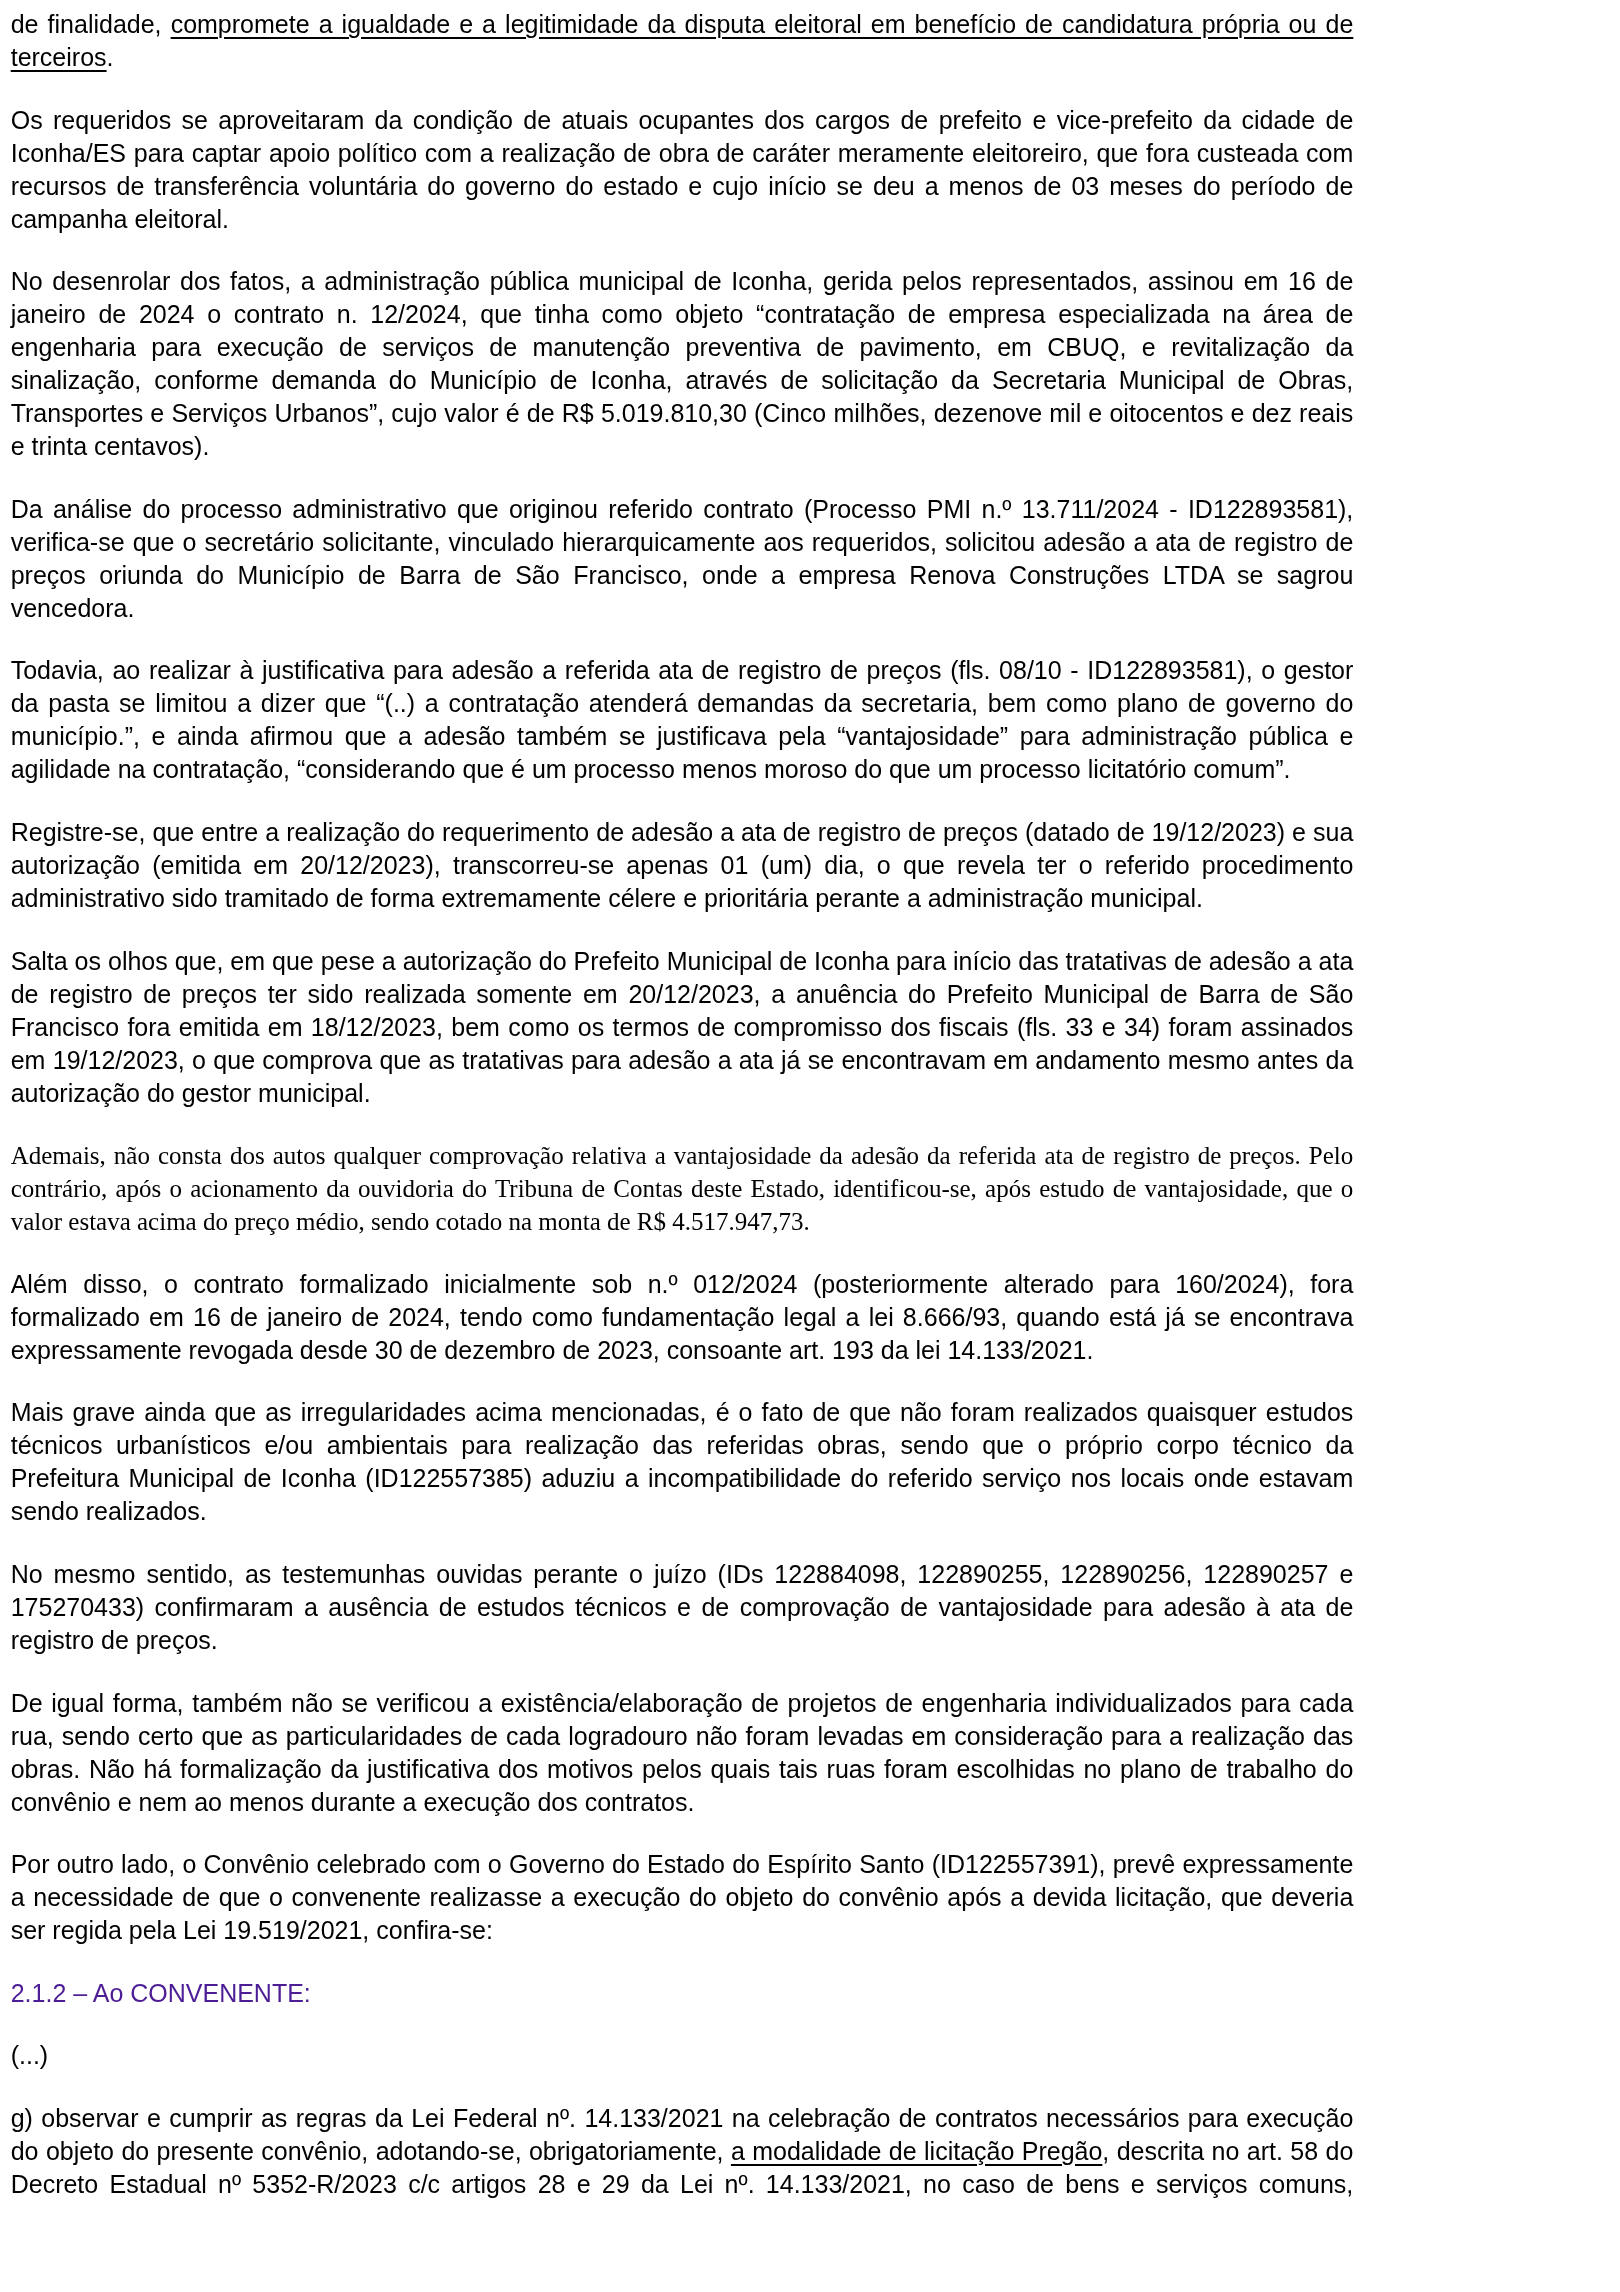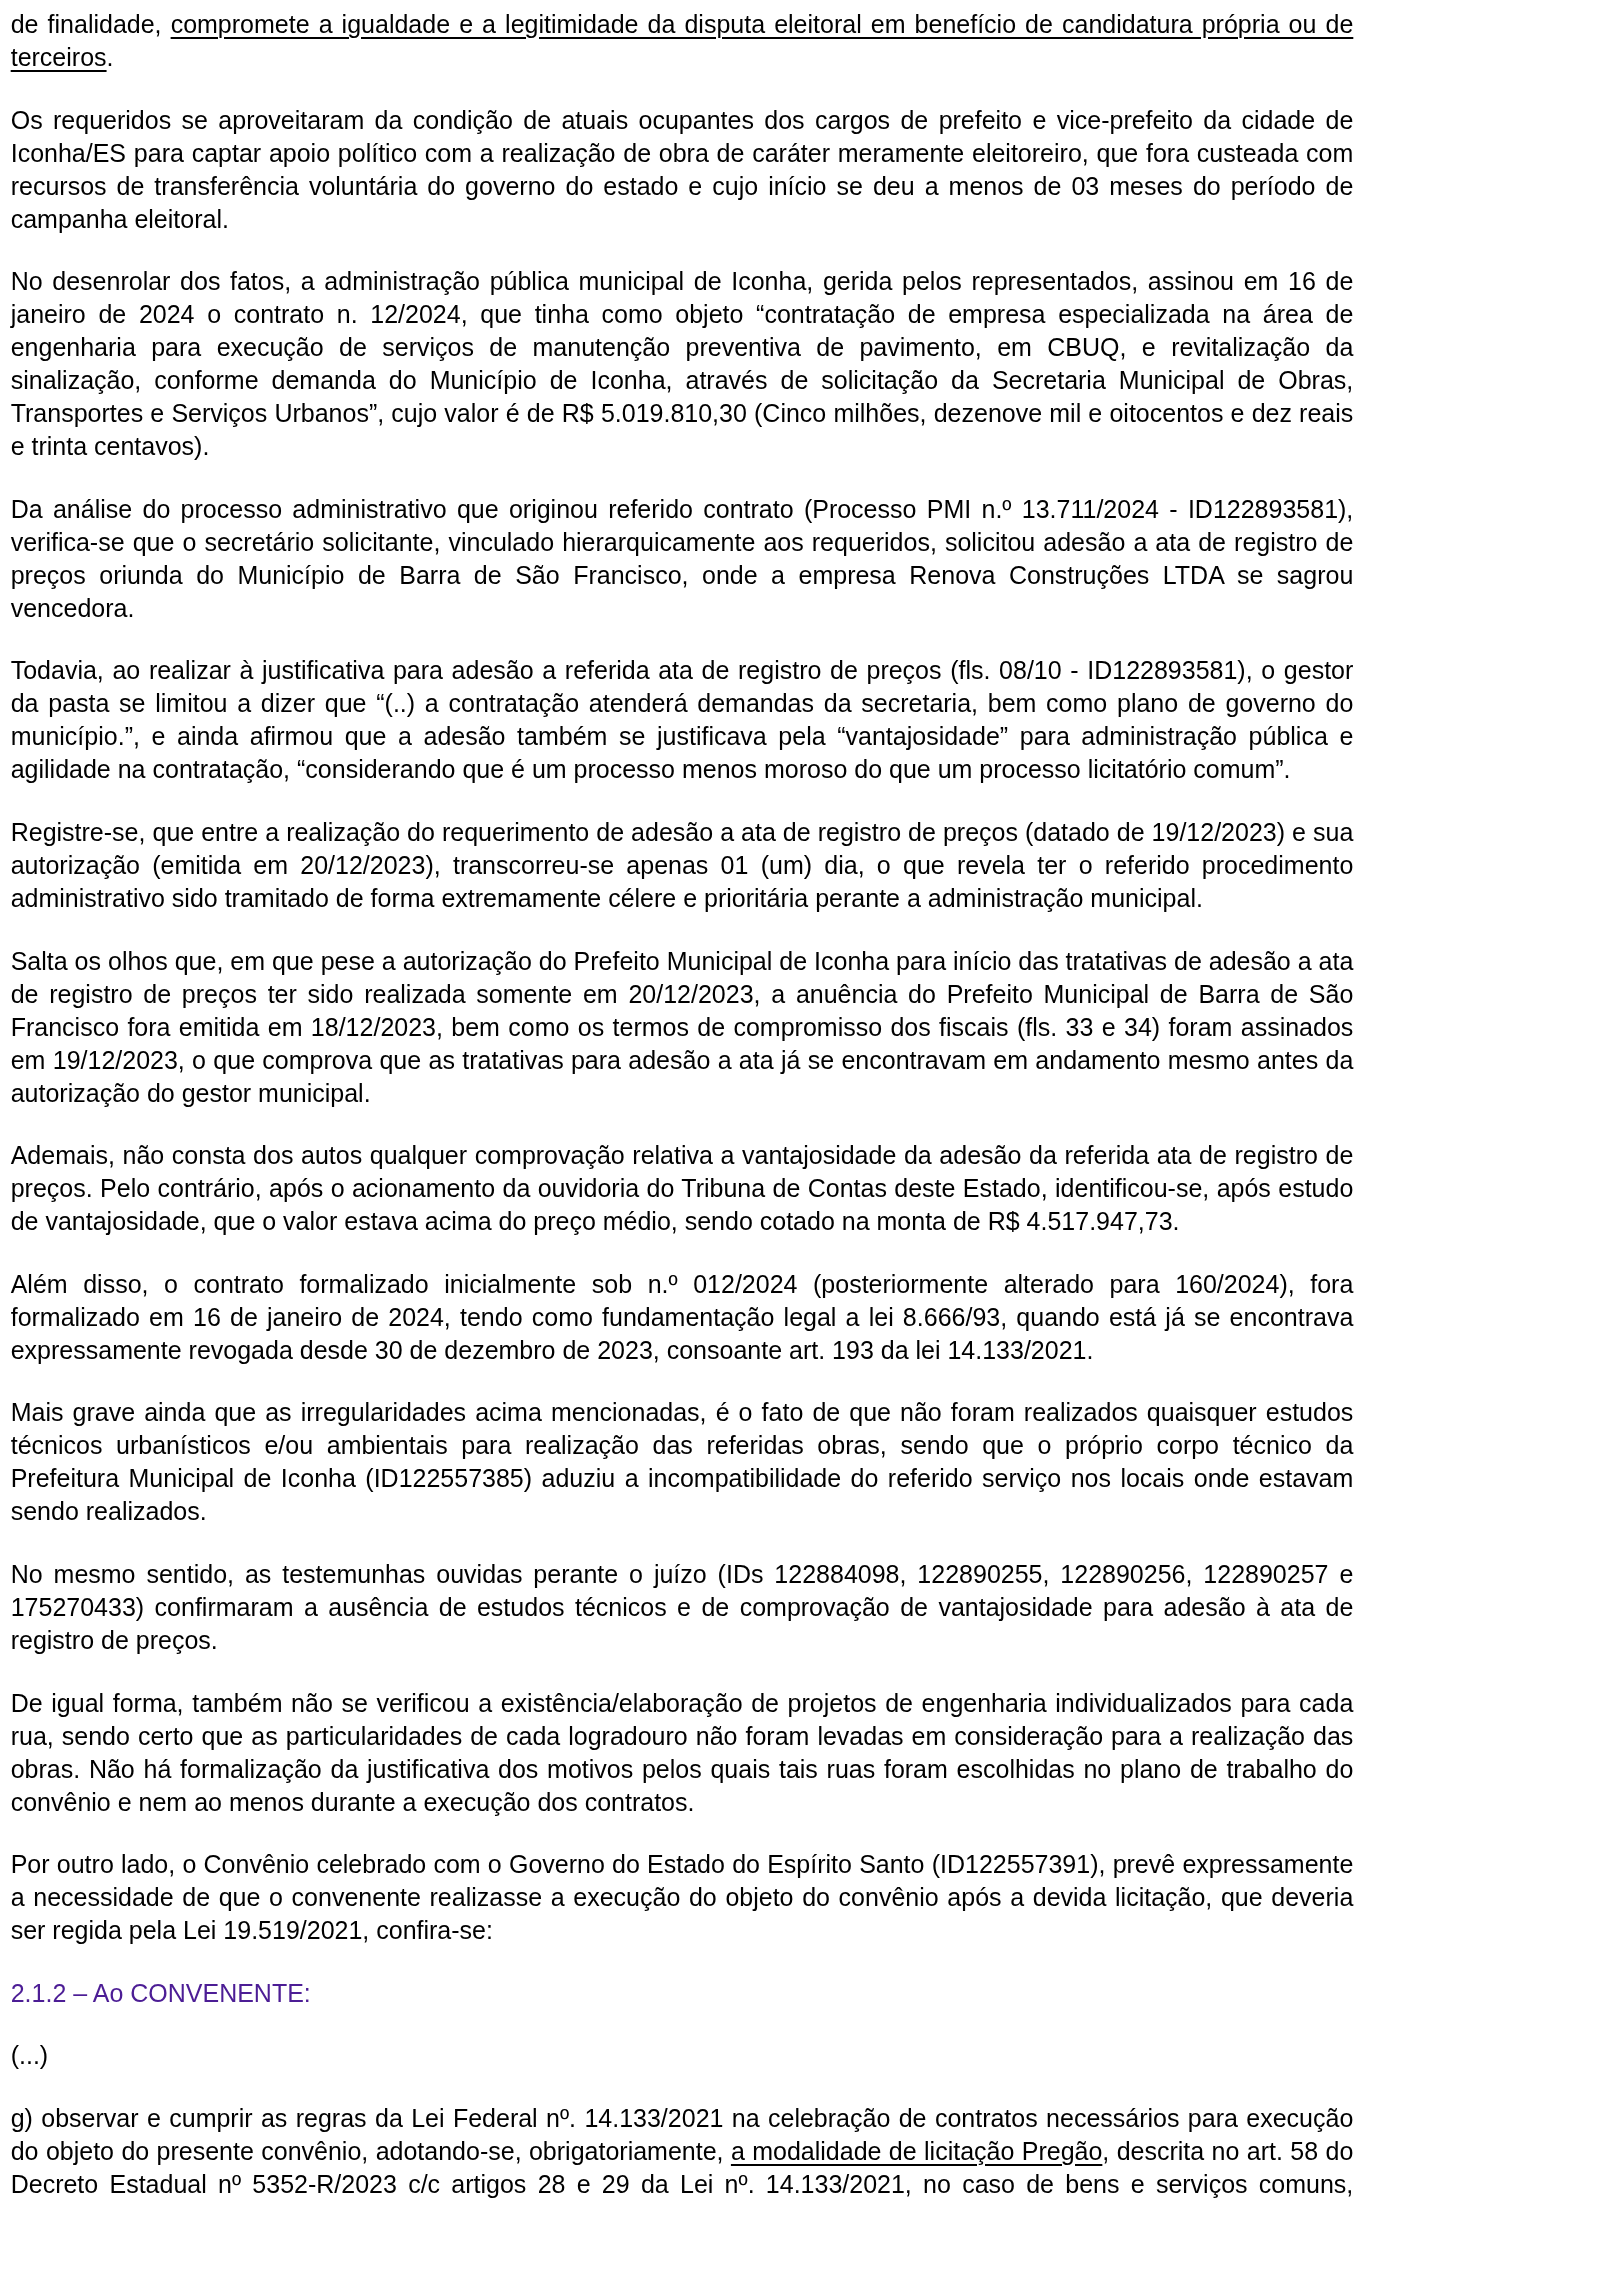--- a/index.html
+++ b/index.html
@@ -41,21 +41,21 @@
 
 <main class="page">
   <div>
       <p style="color: rgb(0, 0, 0);"><span>de finalidade, </span><span class="u">compromete a igualdade e a legitimidade da disputa eleitoral em benefício de candidatura própria ou de terceiros</span><span>.</span></p>
       <p style="color: rgb(0, 0, 0);"><span>Os requeridos se aproveitaram da condição de atuais ocupantes dos cargos de prefeito e vice-prefeito da cidade de Iconha/ES para captar apoio político com a realização de obra de caráter meramente eleitoreiro, que fora custeada com recursos de transferência voluntária do governo do estado e cujo início se deu a menos de 03 meses do período de campanha eleitoral.</span></p>
       <p style="color: rgb(0, 0, 0);"><span>No desenrolar dos fatos, a administração pública municipal de Iconha, gerida pelos representados, assinou em 16 de janeiro de 2024 o contrato n. 12/2024, que tinha como objeto “contratação de empresa especializada na área de engenharia para execução de serviços de manutenção preventiva de pavimento, em CBUQ, e revitalização da sinalização, conforme demanda do Município de Iconha, através de solicitação da Secretaria Municipal de Obras, Transportes e Serviços Urbanos”, cujo valor é de R$ 5.019.810,30 (Cinco milhões, dezenove mil e oitocentos e dez reais e trinta centavos).</span></p>
       <p style="color: rgb(0, 0, 0);"><span>Da análise do processo administrativo que originou referido contrato (Processo PMI n.º 13.711/2024 - ID122893581), verifica-se que o secretário solicitante, vinculado hierarquicamente aos requeridos, solicitou adesão a ata de registro de preços oriunda do Município de Barra de São Francisco, onde a empresa Renova Construções LTDA se sagrou vencedora.</span></p>
       <p style="color: rgb(0, 0, 0);"><span>Todavia, ao realizar à justificativa para adesão a referida ata de registro de preços (fls. 08/10 - ID122893581), o gestor da pasta se limitou a dizer que “(..) a contratação atenderá demandas da secretaria, bem como plano de governo do município.”, e ainda afirmou que a adesão também se justificava pela “vantajosidade” para administração pública e agilidade na contratação, “considerando que é um processo menos moroso do que um processo licitatório comum”.</span></p>
       <p style="color: rgb(0, 0, 0);"><span>Registre-se, que entre a realização do requerimento de adesão a ata de registro de preços (datado de 19/12/2023) e sua autorização (emitida em 20/12/2023), transcorreu-se apenas 01 (um) dia, o que revela ter o referido procedimento administrativo sido tramitado de forma extremamente célere e prioritária perante a administração municipal.</span></p>
       <p style="color: rgb(0, 0, 0);"><span>Salta os olhos que, em que pese a autorização do Prefeito Municipal de Iconha para início das tratativas de adesão a ata de registro de preços ter sido realizada somente em 20/12/2023, a anuência do Prefeito Municipal de Barra de São Francisco fora emitida em 18/12/2023, bem como os termos de compromisso dos fiscais (fls. 33 e 34) foram assinados em 19/12/2023, o que comprova que as tratativas para adesão a ata já se encontravam em andamento mesmo antes da autorização do gestor municipal.</span></p>
-      <p style="color: rgb(0, 0, 0);"><span>Ademais, não consta dos autos qualquer comprovação relativa a vantajosidade da adesão da referida ata de registro de preços. Pelo contrário, após o acionamento da ouvidoria do Tribuna de Contas deste Estado, identificou-se, após estudo de vantajosidade, que o valor estava acima do preço médio, sendo cotado na monta de R$ 4.517.947,73.</span></p>
+      <p style="color: rgb(0, 0, 0); font-family: Liberation Serif, serif;"><span>Ademais, não consta dos autos qualquer comprovação relativa a vantajosidade da adesão da referida ata de registro de preços. Pelo contrário, após o acionamento da ouvidoria do Tribuna de Contas deste Estado, identificou-se, após estudo de vantajosidade, que o valor estava acima do preço médio, sendo cotado na monta de R$ 4.517.947,73.</span></p>
       <p style="color: rgb(0, 0, 0);"><span>Além disso, o contrato formalizado inicialmente sob n.º 012/2024 (posteriormente alterado para 160/2024), fora formalizado em 16 de janeiro de 2024, tendo como fundamentação legal a lei 8.666/93, quando está já se encontrava expressamente revogada desde 30 de dezembro de 2023, consoante art. 193 da lei 14.133/2021.</span></p>
       <p style="color: rgb(0, 0, 0);"><span>Mais grave ainda que as irregularidades acima mencionadas, é o fato de que não foram realizados quaisquer estudos técnicos urbanísticos e/ou ambientais para realização das referidas obras, sendo que o próprio corpo técnico da Prefeitura Municipal de Iconha (ID122557385) aduziu a incompatibilidade do referido serviço nos locais onde estavam sendo realizados.</span></p>
       <p style="color: rgb(0, 0, 0);"><span>No mesmo sentido, as testemunhas ouvidas perante o juízo (IDs 122884098, 122890255, 122890256, 122890257 e 175270433) confirmaram a ausência de estudos técnicos e de comprovação de vantajosidade para adesão à ata de registro de preços.</span></p>
       <p style="color: rgb(0, 0, 0);"><span>De igual forma, também não se verificou a existência/elaboração de projetos de engenharia individualizados para cada rua, sendo certo que as particularidades de cada logradouro não foram levadas em consideração para a realização das obras. Não há formalização da justificativa dos motivos pelos quais tais ruas foram escolhidas no plano de trabalho do convênio e nem ao menos durante a execução dos contratos.</span></p>
       <p style="color: rgb(0, 0, 0);"><span>Por outro lado, o Convênio celebrado com o Governo do Estado do Espírito Santo (ID122557391), prevê expressamente a necessidade de que o convenente realizasse a execução do objeto do convênio após a devida licitação, que deveria ser regida pela Lei 19.519/2021, confira-se:</span></p>
       <p style="color: #4c1d95;"><span>2.1.2 – Ao CONVENENTE:</span></p>
       <p style="color: rgb(0, 0, 0);"><span>(...)</span></p>
       <p class="cut" style="color: rgb(0, 0, 0);"><span>g) observar e cumprir as regras da Lei Federal nº. 14.133/2021 na celebração de contratos necessários para execução do objeto do presente convênio, adotando-se, obrigatoriamente, </span><span class="u">a modalidade de licitação Pregão</span><span>, descrita no art. 58 do Decreto Estadual nº 5352-R/2023 c/c artigos 28 e 29 da Lei nº. 14.133/2021, no caso de bens e serviços comuns,</span></p>
     </div>
 </main>

